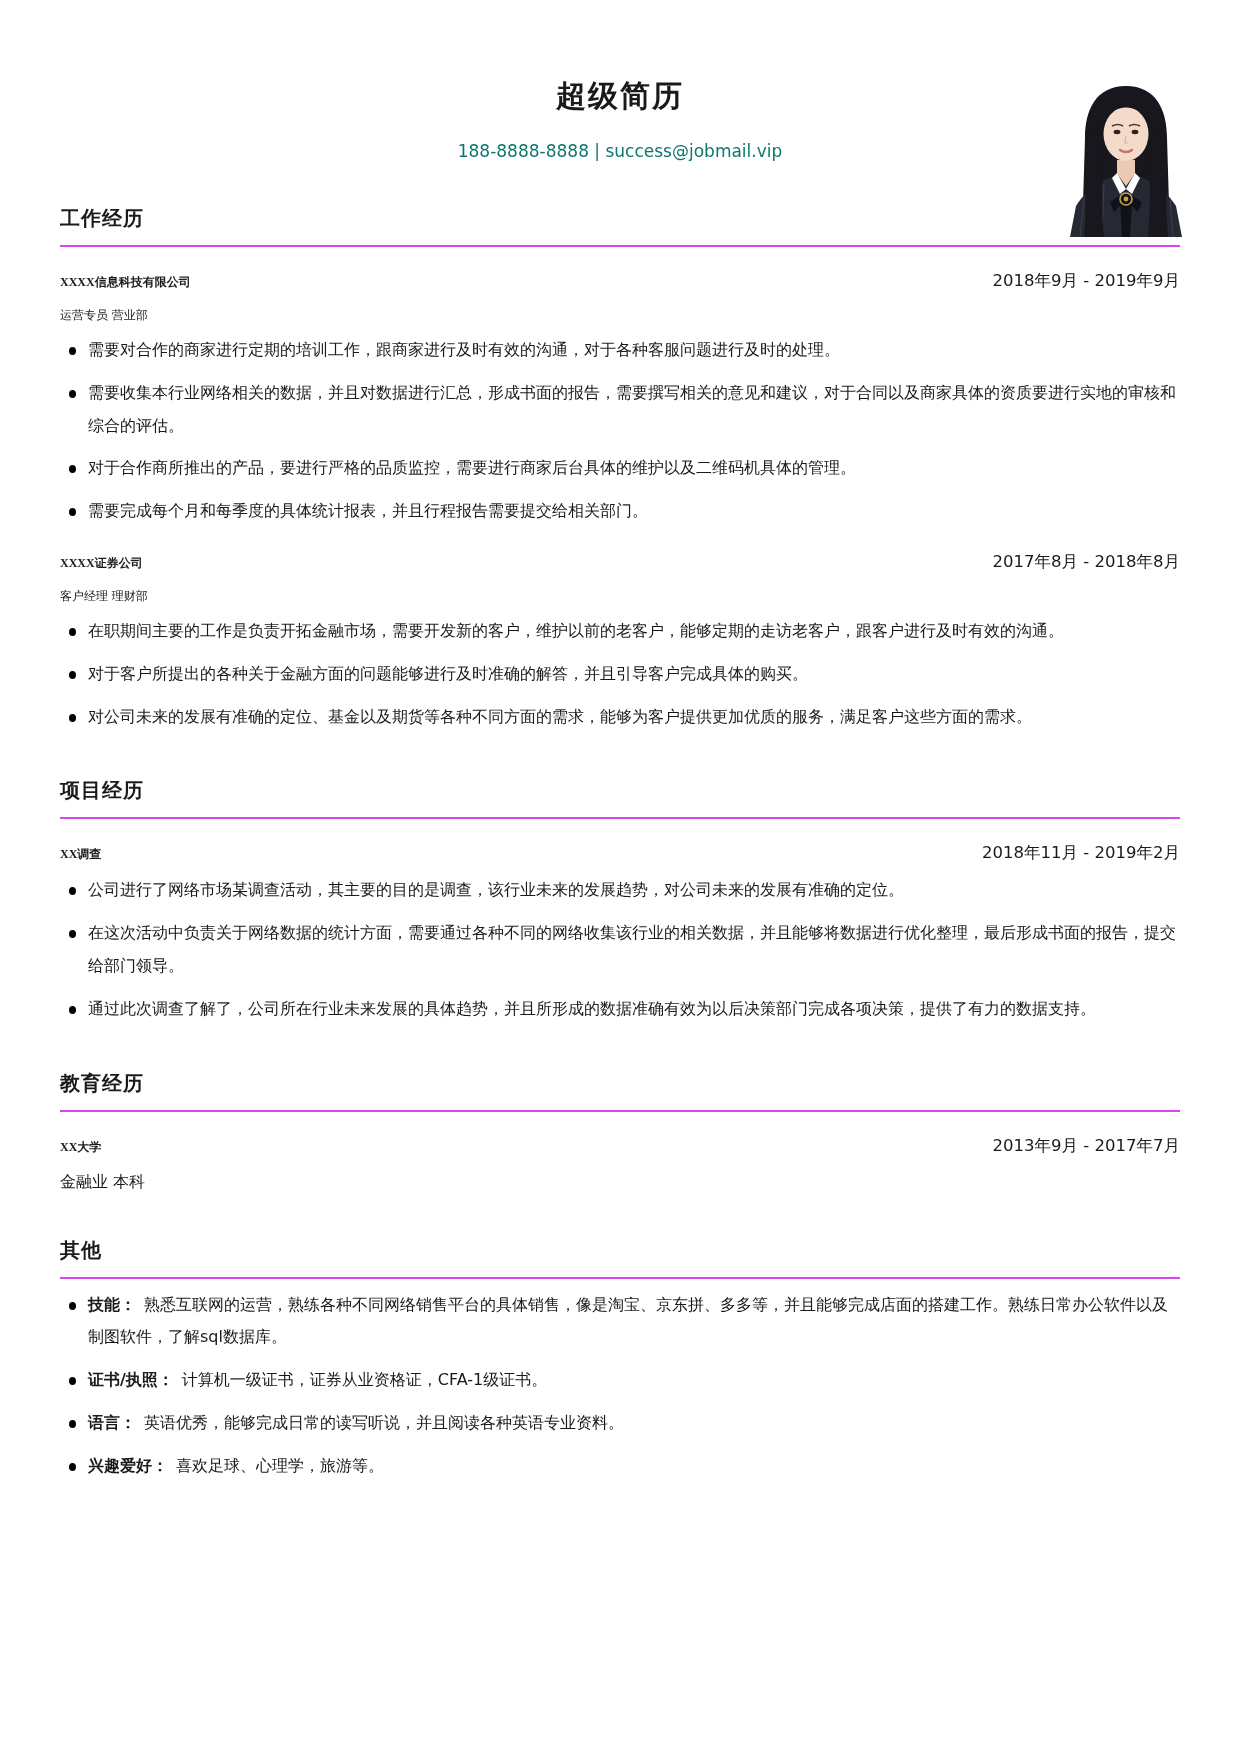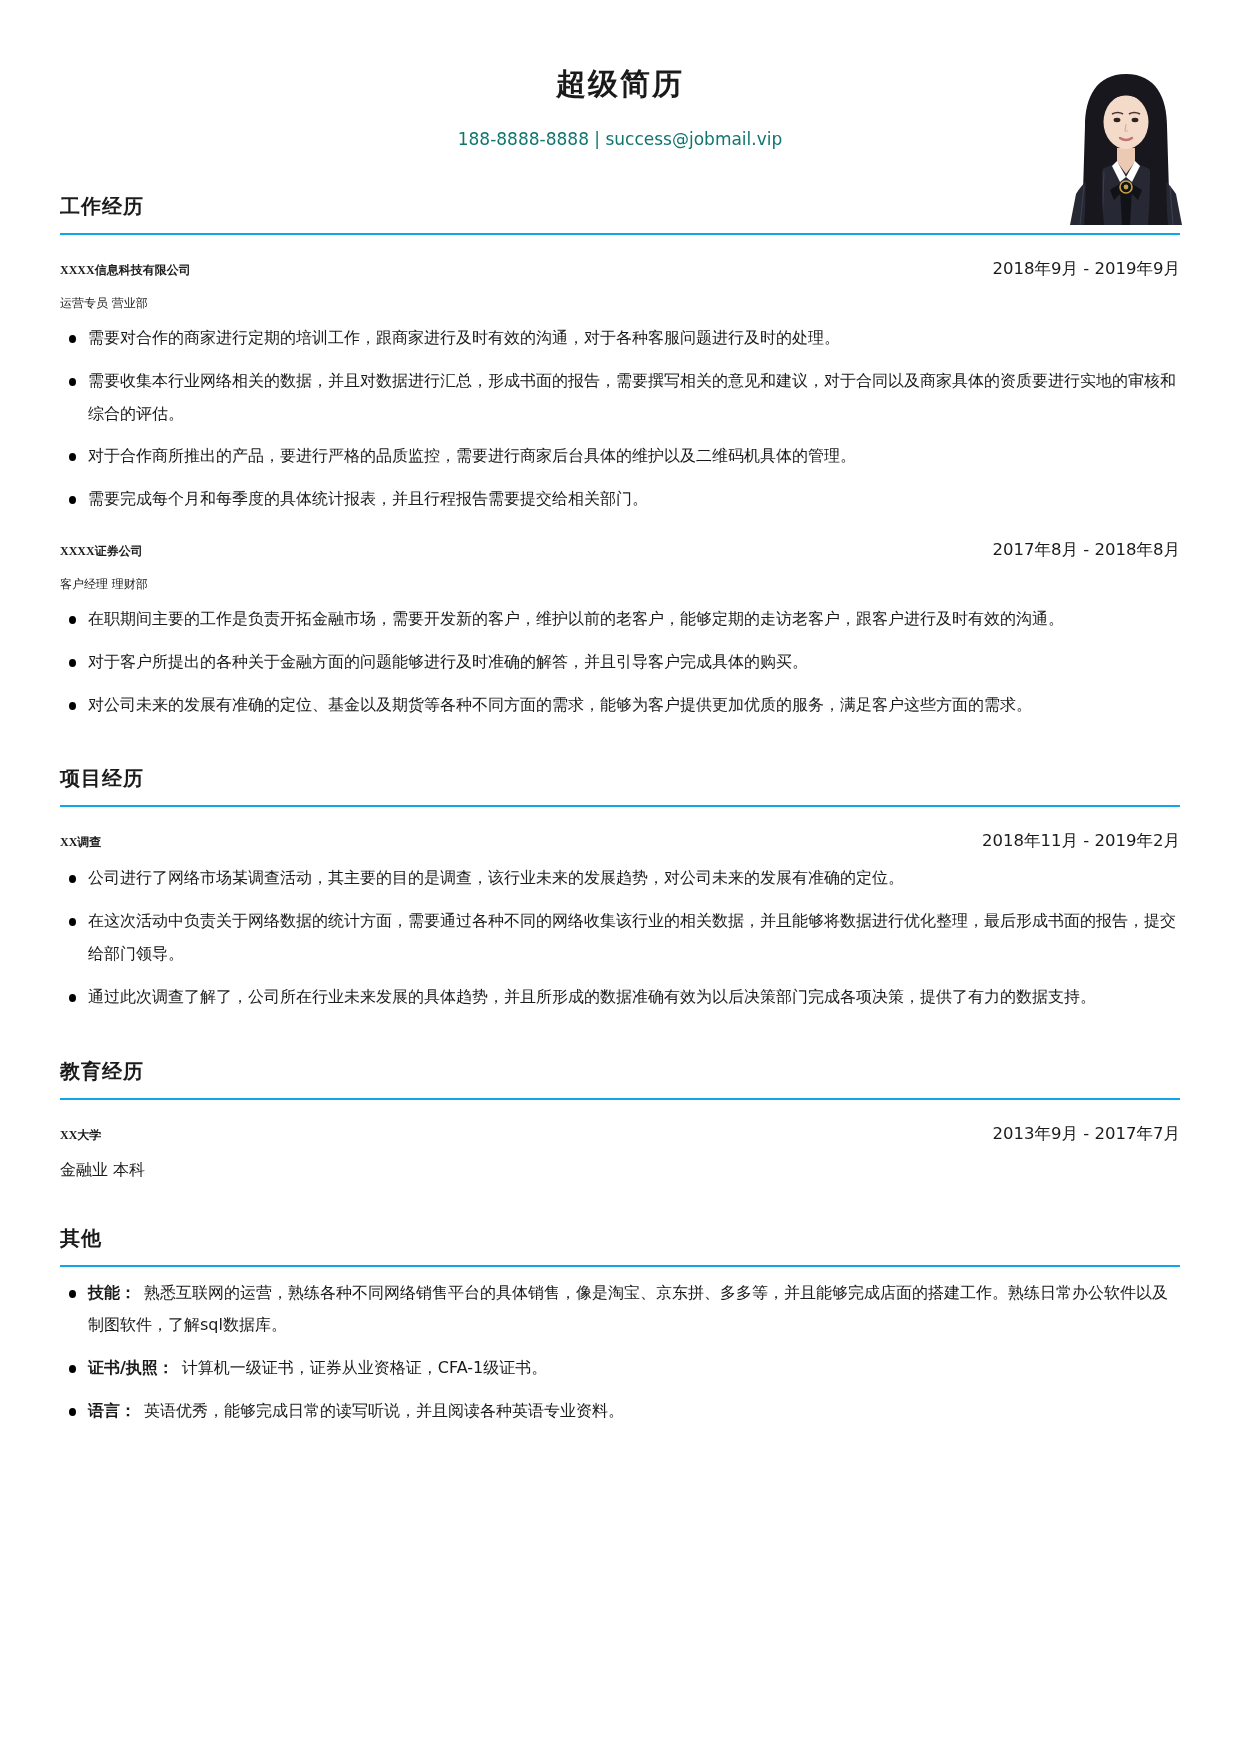--- a/index.html
+++ b/index.html
@@ -3,38 +3,38 @@
 <meta charset="utf-8">
 <style>
   * { margin:0; padding:0; box-sizing:border-box; }
   html,body { background:#ffffff; }
   body {
     width:1240px; height:1755px; position:relative;
     font-family:"DejaVu Sans","Liberation Sans",sans-serif;
     color:#1a1a1a;
     -webkit-font-smoothing:antialiased;
   }
-  .page { position:relative; padding:58px 60px 0 60px; }
+  .page { position:relative; padding:58px 60px 0 60px;margin-top:12px; }
 
   
   .res-title { text-align:center; font-size:30px; font-weight:bold; letter-spacing:2px; margin-top:6px; }
   .res-contact { text-align:center; font-size:17px; margin-top:24px; color:#0f766e; }
 
   
   .photo {
     position:absolute; top:62px; right:48px;
     width:132px; height:163px; overflow:hidden; background:#fff;
   }
   .photo svg { display:block; width:100%; height:100%; }
 
   
   .section { margin-top:44px; }
   .sec-head {
     font-size:20px; font-weight:bold; letter-spacing:1px;
-    padding-bottom:13px; border-bottom:2px solid #0ea5e9;
+    padding-bottom:13px; border-bottom:2px solid #d946ef;
   }
   .entry-head {
     display:flex; justify-content:space-between; align-items:baseline;
     margin-top:23px;
   }
   .company { font-size:12px; font-weight:bold;font-family:Liberation Serif, serif; }
   .period  { font-size:16.5px; font-weight:normal; white-space:nowrap; }
   .position { margin-top:15px; font-size:12px; }
   .edu-detail { margin-top:15px; font-size:16px; }
 
@@ -169,16 +169,19 @@
     <ul class="bullets">
       <li>
         <span class="o-label">技能：</span><span>熟悉互联网的运营，熟练各种不同网络销售平台的具体销售，像是淘宝、京东拼、多多等，并且能够完成店面的搭建工作。熟练日常办公软件以及制图软件，了解sql数据库。</span>
       </li>
       <li>
         <span class="o-label">证书/执照：</span><span>计算机一级证书，证券从业资格证，CFA-1级证书。</span>
       </li>
       <li>
         <span class="o-label">语言：</span><span>英语优秀，能够完成日常的读写听说，并且阅读各种英语专业资料。</span>
       </li>
+      <li>
+        <span class="o-label">兴趣爱好：</span><span>喜欢足球、心理学，旅游等。</span>
+      </li>
     </ul>
   </div>
 
 </div>
 
 </body></html>

